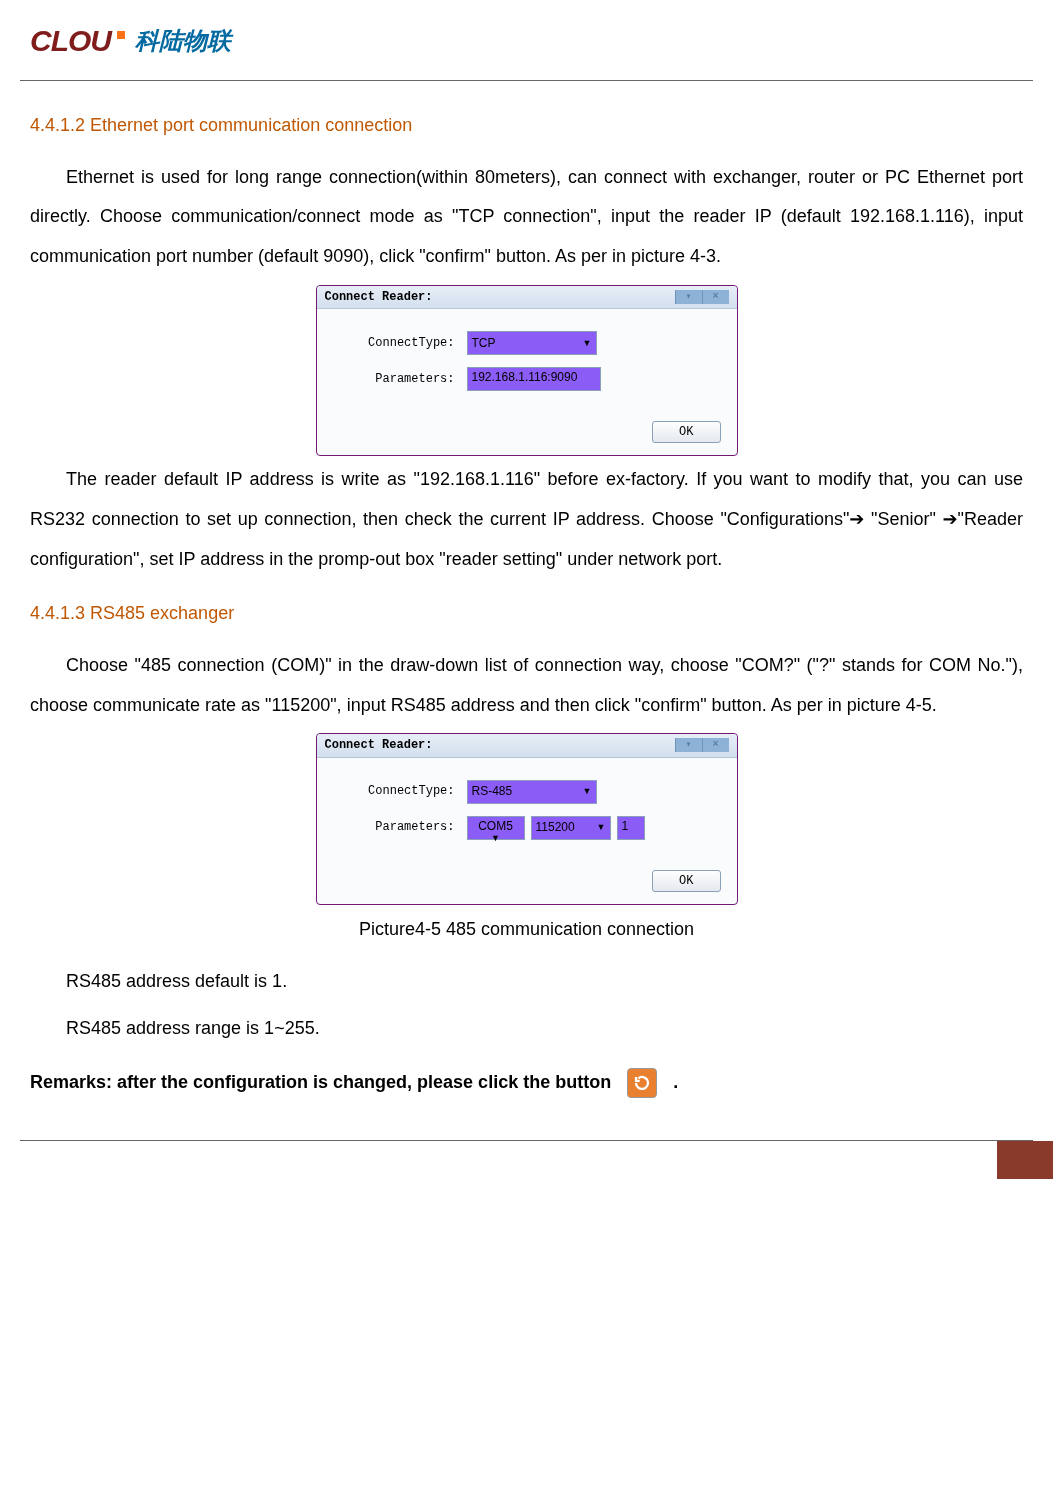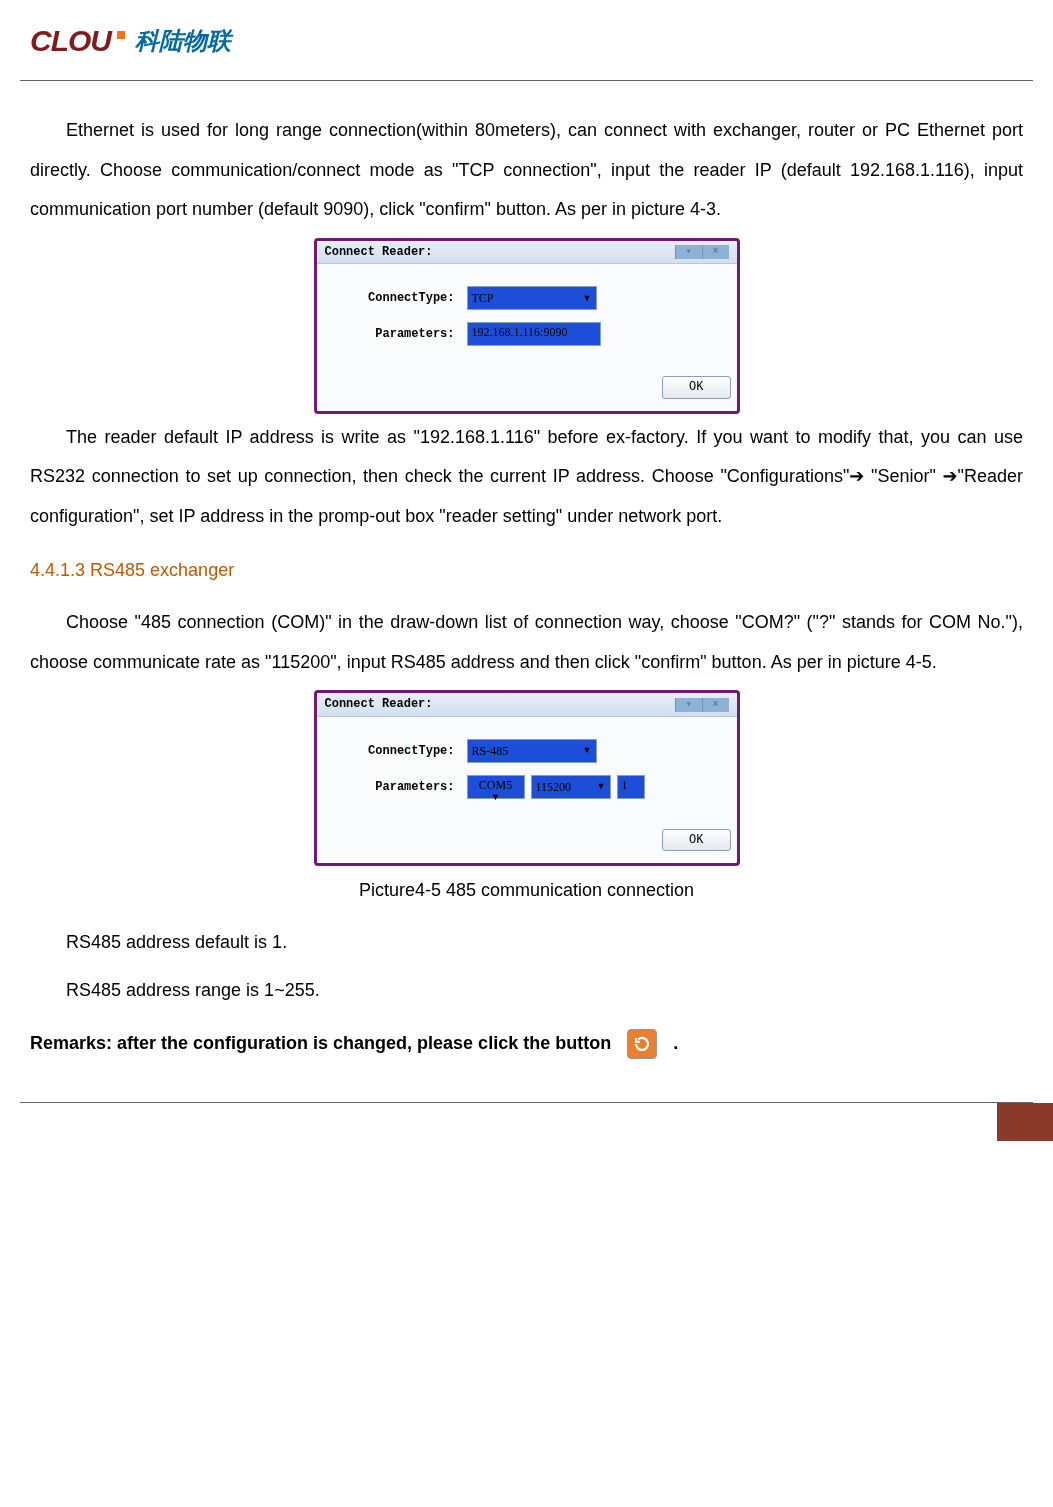--- a/index.html
+++ b/index.html
@@ -83,21 +83,21 @@
     justify-content:center;
     vertical-align:middle;
   }
   .refresh-icon svg{width:18px;height:18px;}
   
   .dialog-wrap{
     display:flex;justify-content:center;margin:8px 0 4px;
   }
   .dialog {
     width: 420px;
-    border: 3px solid #701a75;
+    border: 1px solid #701a75;
     border-radius: 4px;
     background: #f9fbfd;
     font-size:12px;
     font-family: "Courier New", monospace;
     color:#000;
     line-height: 1.2;
   }
   .dlg-title{
     background:linear-gradient(#e7eef7,#d3dfee);
     padding:4px 8px;
@@ -105,36 +105,36 @@
     display:flex;
     justify-content:space-between;
     align-items:center;
     border-bottom:1px solid #b8c6d8;
     border-radius:4px 4px 0 0;
   }
   .dlg-winbtns{display:flex;gap:0;}
   .dlg-winbtn{width:26px;height:14px;background:#8db2d6;border-left:1px solid #6e94b8;display:flex;align-items:center;justify-content:center;color:#5a7ea0;font-size:10px;}
   .dlg-body{padding:22px 18px 8px;}
   .dlg-row{display:flex;align-items:center;margin-bottom:12px;gap:6px;}
-  .dlg-label{width:120px;text-align:right;padding-right:6px;font-weight:bold;}
+  .dlg-label{width:120px;text-align:right;padding-right:6px;}
   .dlg-input, .dlg-select{
-    font-family:Liberation Serif, serif;
+    font-family:Liberation Sans, sans-serif;
     font-size:12px;
     padding:2px 4px;
     border:1px solid #8aa0b8;
-    background:#1d4ed8;
+    background:#8b5cf6;
     height:18px;
     box-sizing:content-box;
   }
   .dlg-select{width:120px;display:flex;justify-content:space-between;align-items:center;}
   .dlg-select .arrow{font-size:9px;}
   .dlg-input-wide{width:124px;}
   .dlg-input-sm{width:48px;flex-direction:column;}
   .dlg-input-tiny{width:18px;}
-  .dlg-footer{display:flex;justify-content:flex-end;padding:10px 6px 12px;}
+  .dlg-footer{display:flex;justify-content:flex-end;padding:10px 16px 12px;}
   .dlg-ok{
     border:1px solid #8aa0b8;
     background:linear-gradient(#fefefe,#e4e9ef);
     padding:3px 26px;
     border-radius:3px;
     font-family:"Courier New",monospace;
     font-size:12px;
   }
   .footer-rule{border-top:1px solid #666;margin:18px 20px 0;}
   .footer-block{height:38px;display:flex;justify-content:flex-end;}
@@ -147,20 +147,21 @@
   <div class="logo-row">
     <span class="logo-text-en">CLOU</span>
     <span class="logo-sq"></span>
     <span class="logo-text-cn">科陆物联</span>
   </div>
 </div>
 <div class="rule"></div>
 
 <div class="content">
 
+  <div class="section-heading">4.4.1.2 Ethernet port communication connection</div>
 
   <p class="body">Ethernet is used for long range connection(within 80meters), can connect with exchanger, router or PC Ethernet port directly. Choose communication/connect mode as "TCP connection", input the reader IP (default 192.168.1.116), input communication port number (default 9090), click "confirm" button. As per in picture 4-3.</p>
 
   <div class="dialog-wrap">
     <div class="dialog">
       <div class="dlg-title">
         <span>Connect Reader:</span>
         <span class="dlg-winbtns">
           <span class="dlg-winbtn">▾</span>
           <span class="dlg-winbtn">×</span>

